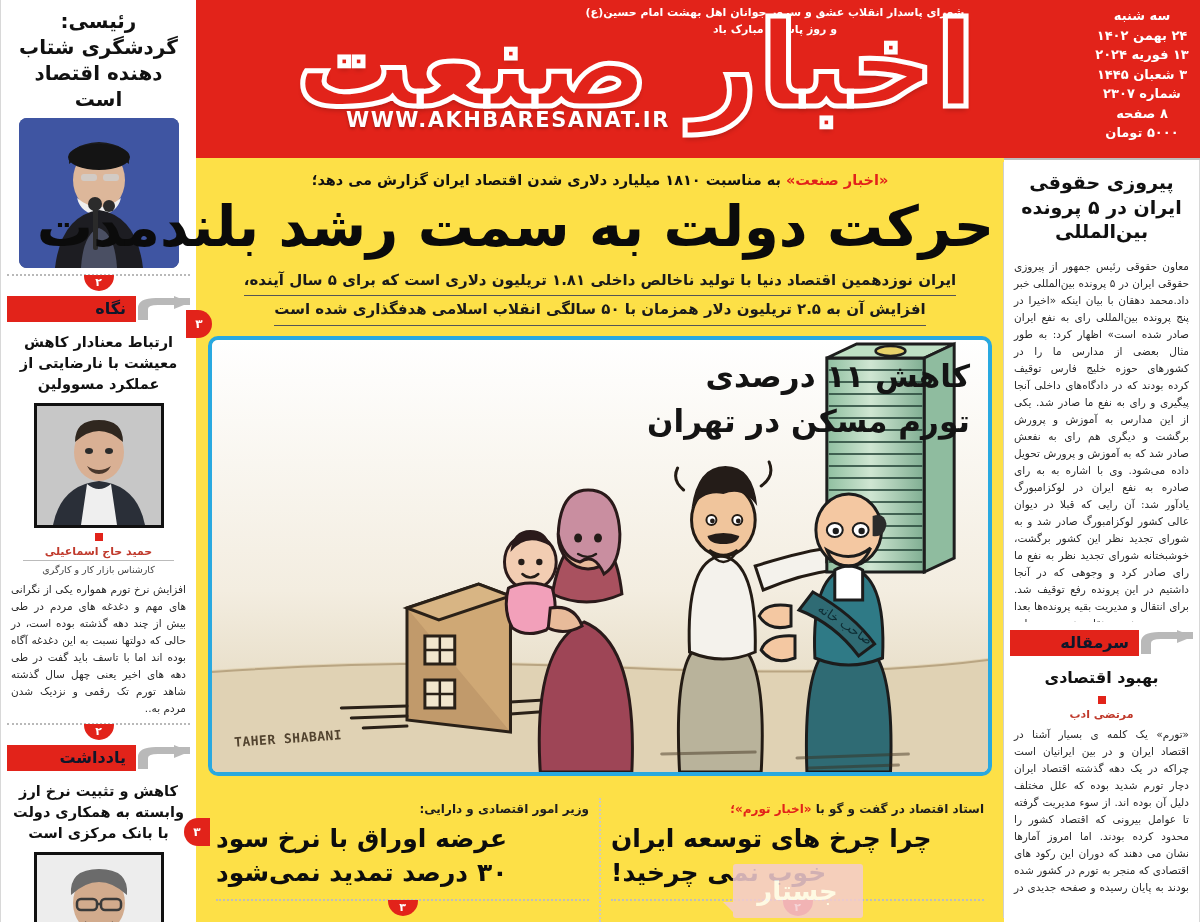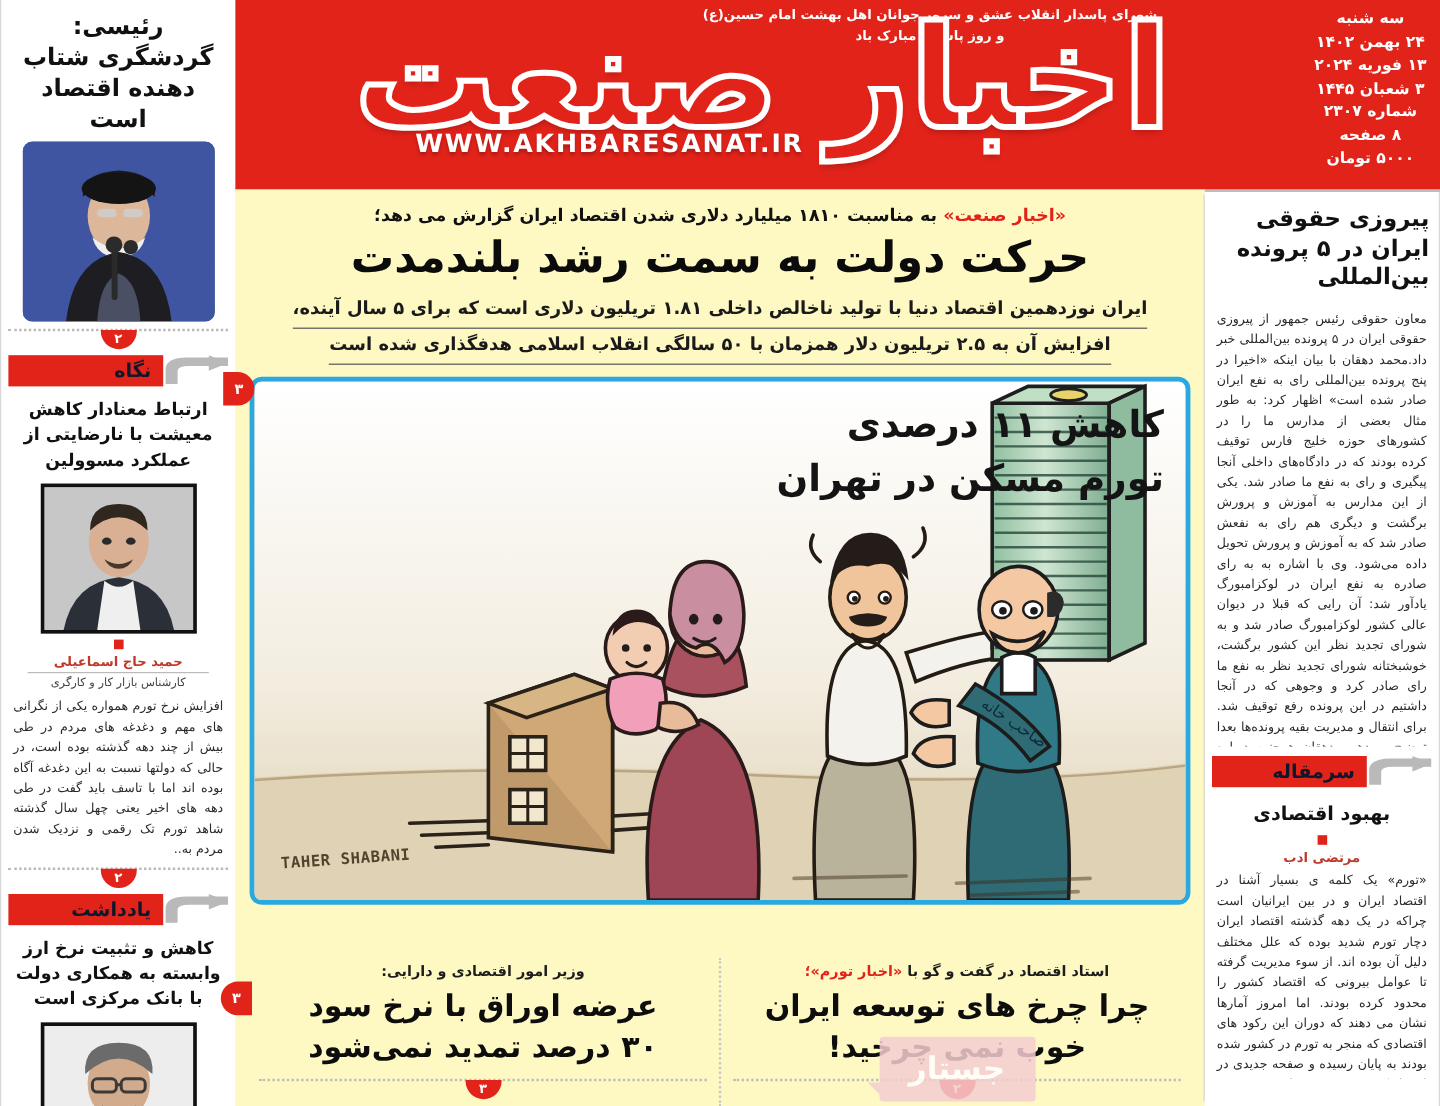--- a/index.html
+++ b/index.html
@@ -103,21 +103,21 @@
   }
 
   
   .right-col {
     position: absolute; right: 0; top: 160px;
     width: 196px; height: 762px;
     background: #fff;
     border-right: 1px solid #d8d8d8;
     padding: 4px 6px;
   }
-  .right-col .lead-head { font-size: 19px; padding-top: 6px; text-align: right; }
+  .right-col .lead-head { font-size: 19px; padding-top: 6px; }
   .rule-v {
     position: absolute; right: 196px; top: 162px;
     width: 1px; height: 756px; background: #cfcfcf;
   }
 
   
   .masthead {
     position: absolute; left: 196px; top: 0;
     width: 1004px; height: 158px;
     background: #e2231a;
@@ -153,30 +153,30 @@
     color: #fff; font-size: 21px; font-weight: bold;
     letter-spacing: 1.5px;
     direction: ltr;
     text-shadow: 0 2px 3px rgba(0,0,0,.25);
   }
 
   
   .center {
     position: absolute; left: 196px; top: 158px;
     width: 808px; height: 764px;
-    background: #fef9c3; padding: 6px 10px 0 10px;
+    background: #fde047; padding: 6px 10px 0 10px;
   }
   .kicker {
     text-align: center; font-size: 14.5px; font-weight: bold;
     color: #111; padding: 8px 0 4px 0; direction: rtl;
   }
   .kicker .red { color: #e2231a; }
   .main-head {
     text-align: center; font-weight: bold;
-    font-size: 36px; line-height: 1.12; color: #0b0b0b;
+    font-size: 56px; line-height: 1.12; color: #0b0b0b;
     padding: 4px 0 8px 0; direction: rtl;
     white-space: nowrap;
   }
   .sub-head {
     text-align: center; font-size: 15px; font-weight: bold;
     color: #1a1a1a; line-height: 1.85; direction: rtl;
     padding-bottom: 4px;
   }
   .sub-head span { border-bottom: 1px solid #555; padding-bottom: 1px; display:inline-block;}
 
@@ -212,26 +212,26 @@
   }
 
   
   .bottom-row {
     position: absolute; left: 10px; right: 10px; top: 640px;
     height: 124px; display: flex; direction: rtl;
   }
   .bstory { flex: 1; padding: 4px 10px 0 10px; position: relative; }
   .bstory + .bstory { border-right: 2px dotted #c8c8c8; }
   .bkicker {
-    text-align: center; font-size: 12px; font-weight: bold;
+    text-align: right; font-size: 12px; font-weight: bold;
     color: #1d1d1d; padding-bottom: 6px;
   }
   .bkicker .red { color: #e2231a; }
   .bhead {
-    text-align: center; font-weight: bold; font-size: 25px;
+    text-align: left; font-weight: bold; font-size: 25px;
     line-height: 1.34; color: #0d0d0d; direction: rtl;
   }
   .bdot {
     position: relative; margin-top: 10px;
     border-top: 2px dotted #bdbdbd; height: 14px;
   }
   .jostar {
     position: absolute; left: 50%; bottom: 4px; transform: translateX(-50%);
     width: 130px; height: 54px;
     background: #f4cdd0; color: #ffffff;

